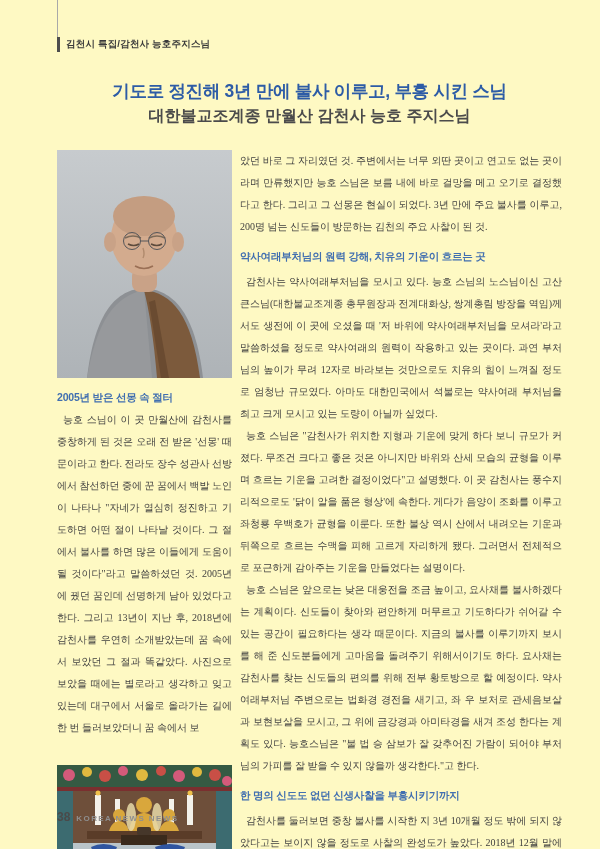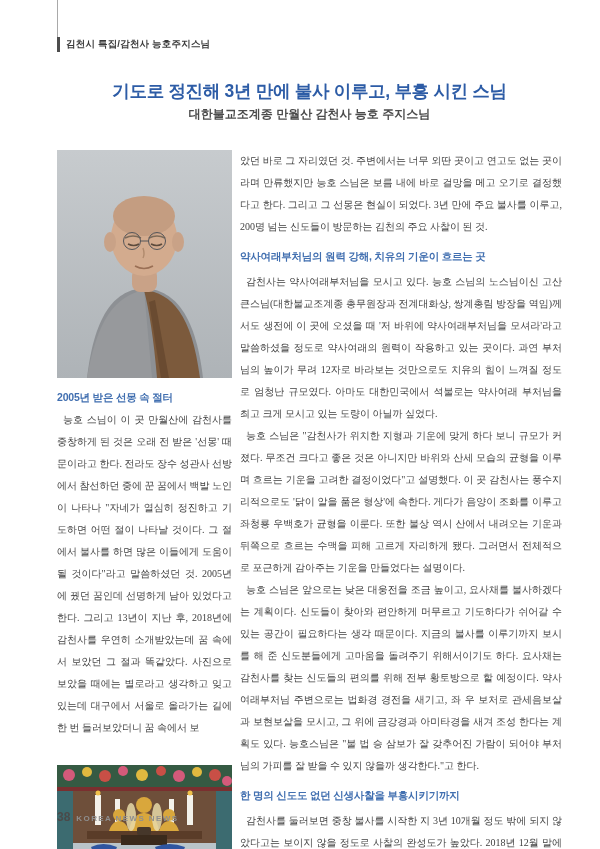--- a/index.html
+++ b/index.html
@@ -1,31 +1,31 @@
 <!DOCTYPE html>
 <html lang="ko"><head>
 <meta charset="utf-8">
 <style>
   html,body{margin:0;padding:0;background:#e9e9e9;}
   .page{
     position:relative;width:600px;height:849px;margin:0 auto;
-    background:#ffffff;overflow:hidden;
+    background:#fef9c3;overflow:hidden;
     font-family:"Liberation Serif","DejaVu Serif",serif;
     color:#3d3d3d;
   }
   .top-rule{position:absolute;left:57px;top:0;width:1px;height:40px;background:#a9a9a9;}
   .kicker-row{position:absolute;left:57px;top:37px;display:flex;align-items:center;}
   .kicker-tick{width:3px;height:15px;background:#4d4d4d;margin-right:6px;}
   .kicker{font-size:9.5px;font-weight:bold;color:#3a3a3a;letter-spacing:0.2px;
     font-family:"Liberation Sans","DejaVu Sans",sans-serif;}
   .headline{position:absolute;left:57px;width:505px;top:79px;text-align:center;
     font-size:17.5px;font-weight:bold;color:#2d5ca6;letter-spacing:-0.3px;
     font-family:"Liberation Sans","DejaVu Sans",sans-serif;}
   .subhead{position:absolute;left:57px;width:505px;top:106px;text-align:center;
-    font-size:12px;font-weight:bold;color:#4b4b4b;
+    font-size:16px;font-weight:bold;color:#4b4b4b;
     font-family:"Liberation Sans","DejaVu Sans",sans-serif;}
   .col-left{position:absolute;left:57px;top:150px;width:175px;}
   .col-right{position:absolute;left:240px;top:150px;width:322px;}
   .photo{width:100%;display:block;border:0;}
   .photo svg{display:block;width:100%;height:100%;}
   .photo-monk{height:228px;}
   .photo-temple{height:123px;margin-top:26px;}
   h3.blue-heading{
     margin:0;padding:0;font-size:10.5px;font-weight:bold;color:#416fb0;
     font-family:Liberation Sans, sans-serif;letter-spacing:-0.2px;

